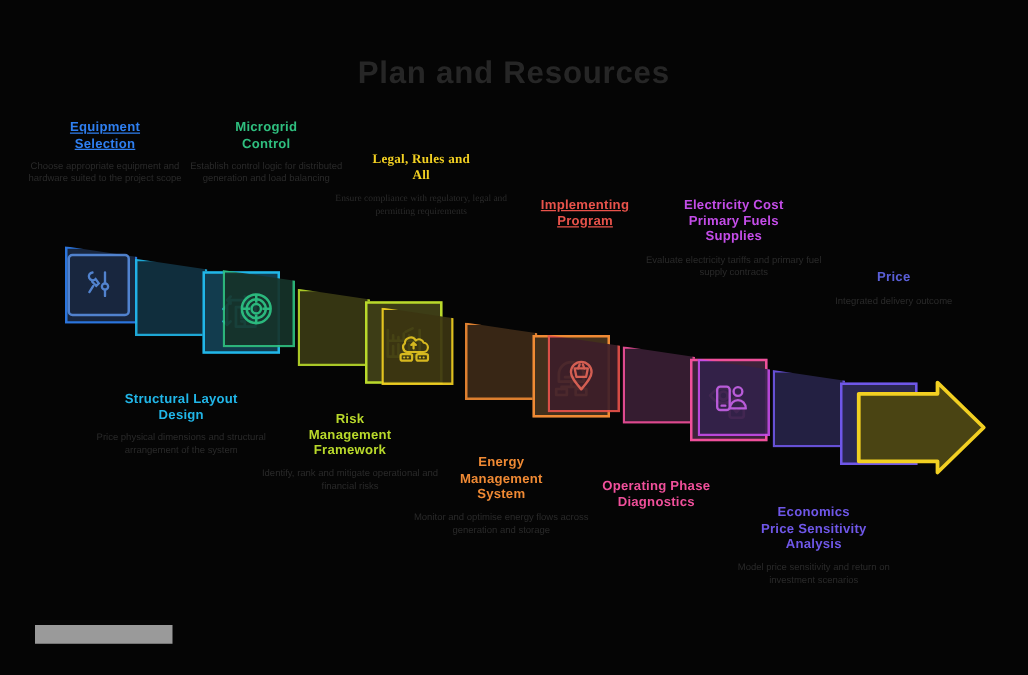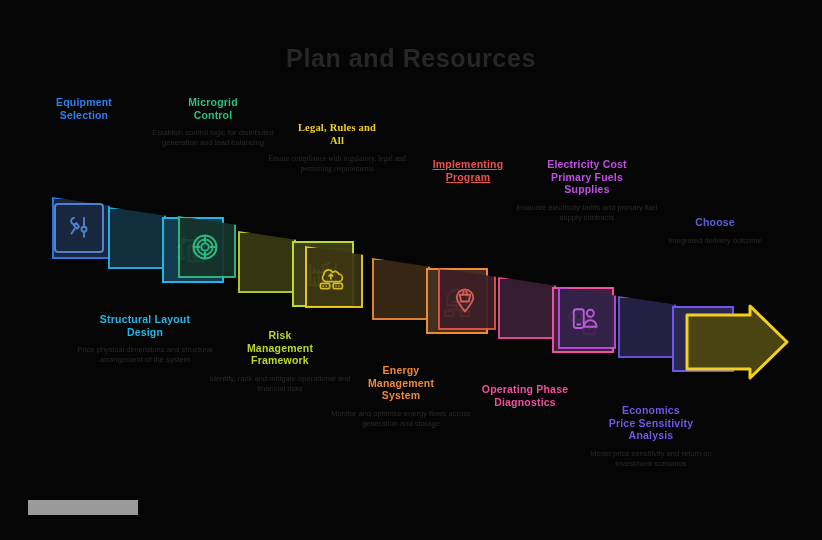--- a/index.html
+++ b/index.html
@@ -201,22 +201,23 @@
     </div>
   </div>
 
   <div class="arrow" style="left:684px; top:303px;">
     <svg width="106" height="78" viewBox="0 0 106 78" fill="none">
       <path d="M3 12 L66 12 L66 3 L103 39 L66 75 L66 66 L3 66 Z" fill="#4a4413" stroke="#f2d022" stroke-width="3" stroke-linejoin="round"></path>
     </svg>
   </div>
 
   <div class="label" style="left:9px; top:96px;">
-    <div class="lab-head" style="color:#2f7ff0; white-space:pre-line;">Equipment
+    <div class="lab-head" style="color:#2f7ff0; white-space:pre-line;text-decoration:underline;">Equipment
 Selection</div>
+    <div class="lab-body">Choose appropriate equipment and hardware suited to the project scope</div>
   </div>
 
   <div class="label" style="left:70px; top:313px;">
     <div class="lab-head" style="color:#21b6e8; white-space:pre-line;">Structural Layout
 Design</div>
     <div class="lab-body">Price physical dimensions and structural arrangement of the system</div>
   </div>
 
   <div class="label" style="left:138px; top:96px;">
     <div class="lab-head" style="color:#2fbf7f; white-space:pre-line;">Microgrid
@@ -262,19 +263,19 @@
   </div>
 
   <div class="label" style="left:512px; top:158px;">
     <div class="lab-head" style="color:#c44de8; white-space:pre-line;">Electricity Cost
 Primary Fuels
 Supplies</div>
     <div class="lab-body">Evaluate electricity tariffs and primary fuel supply contracts</div>
   </div>
 
   <div class="label" style="left:640px; top:216px;">
-    <div class="lab-head" style="color:#5a5fd8;">Choose</div>
+    <div class="lab-head" style="color:#5a5fd8;">Price</div>
     <div class="lab-body">Integrated delivery outcome</div>
   </div>
 
   <div class="footer-chip"></div>
 
 </div>
 
 </body></html>

